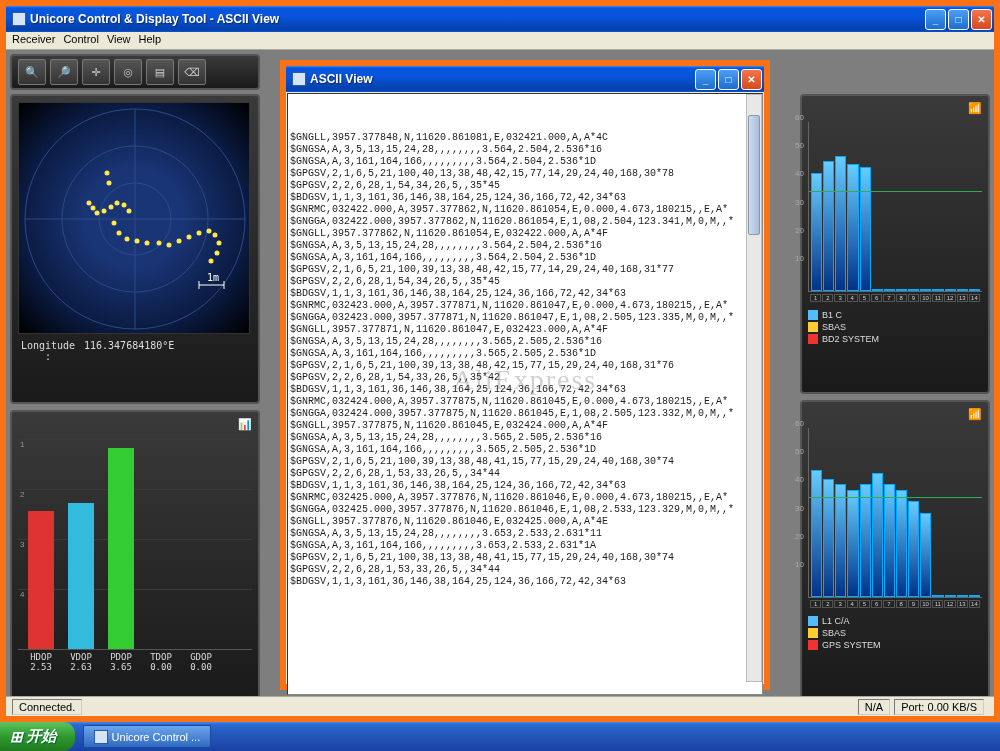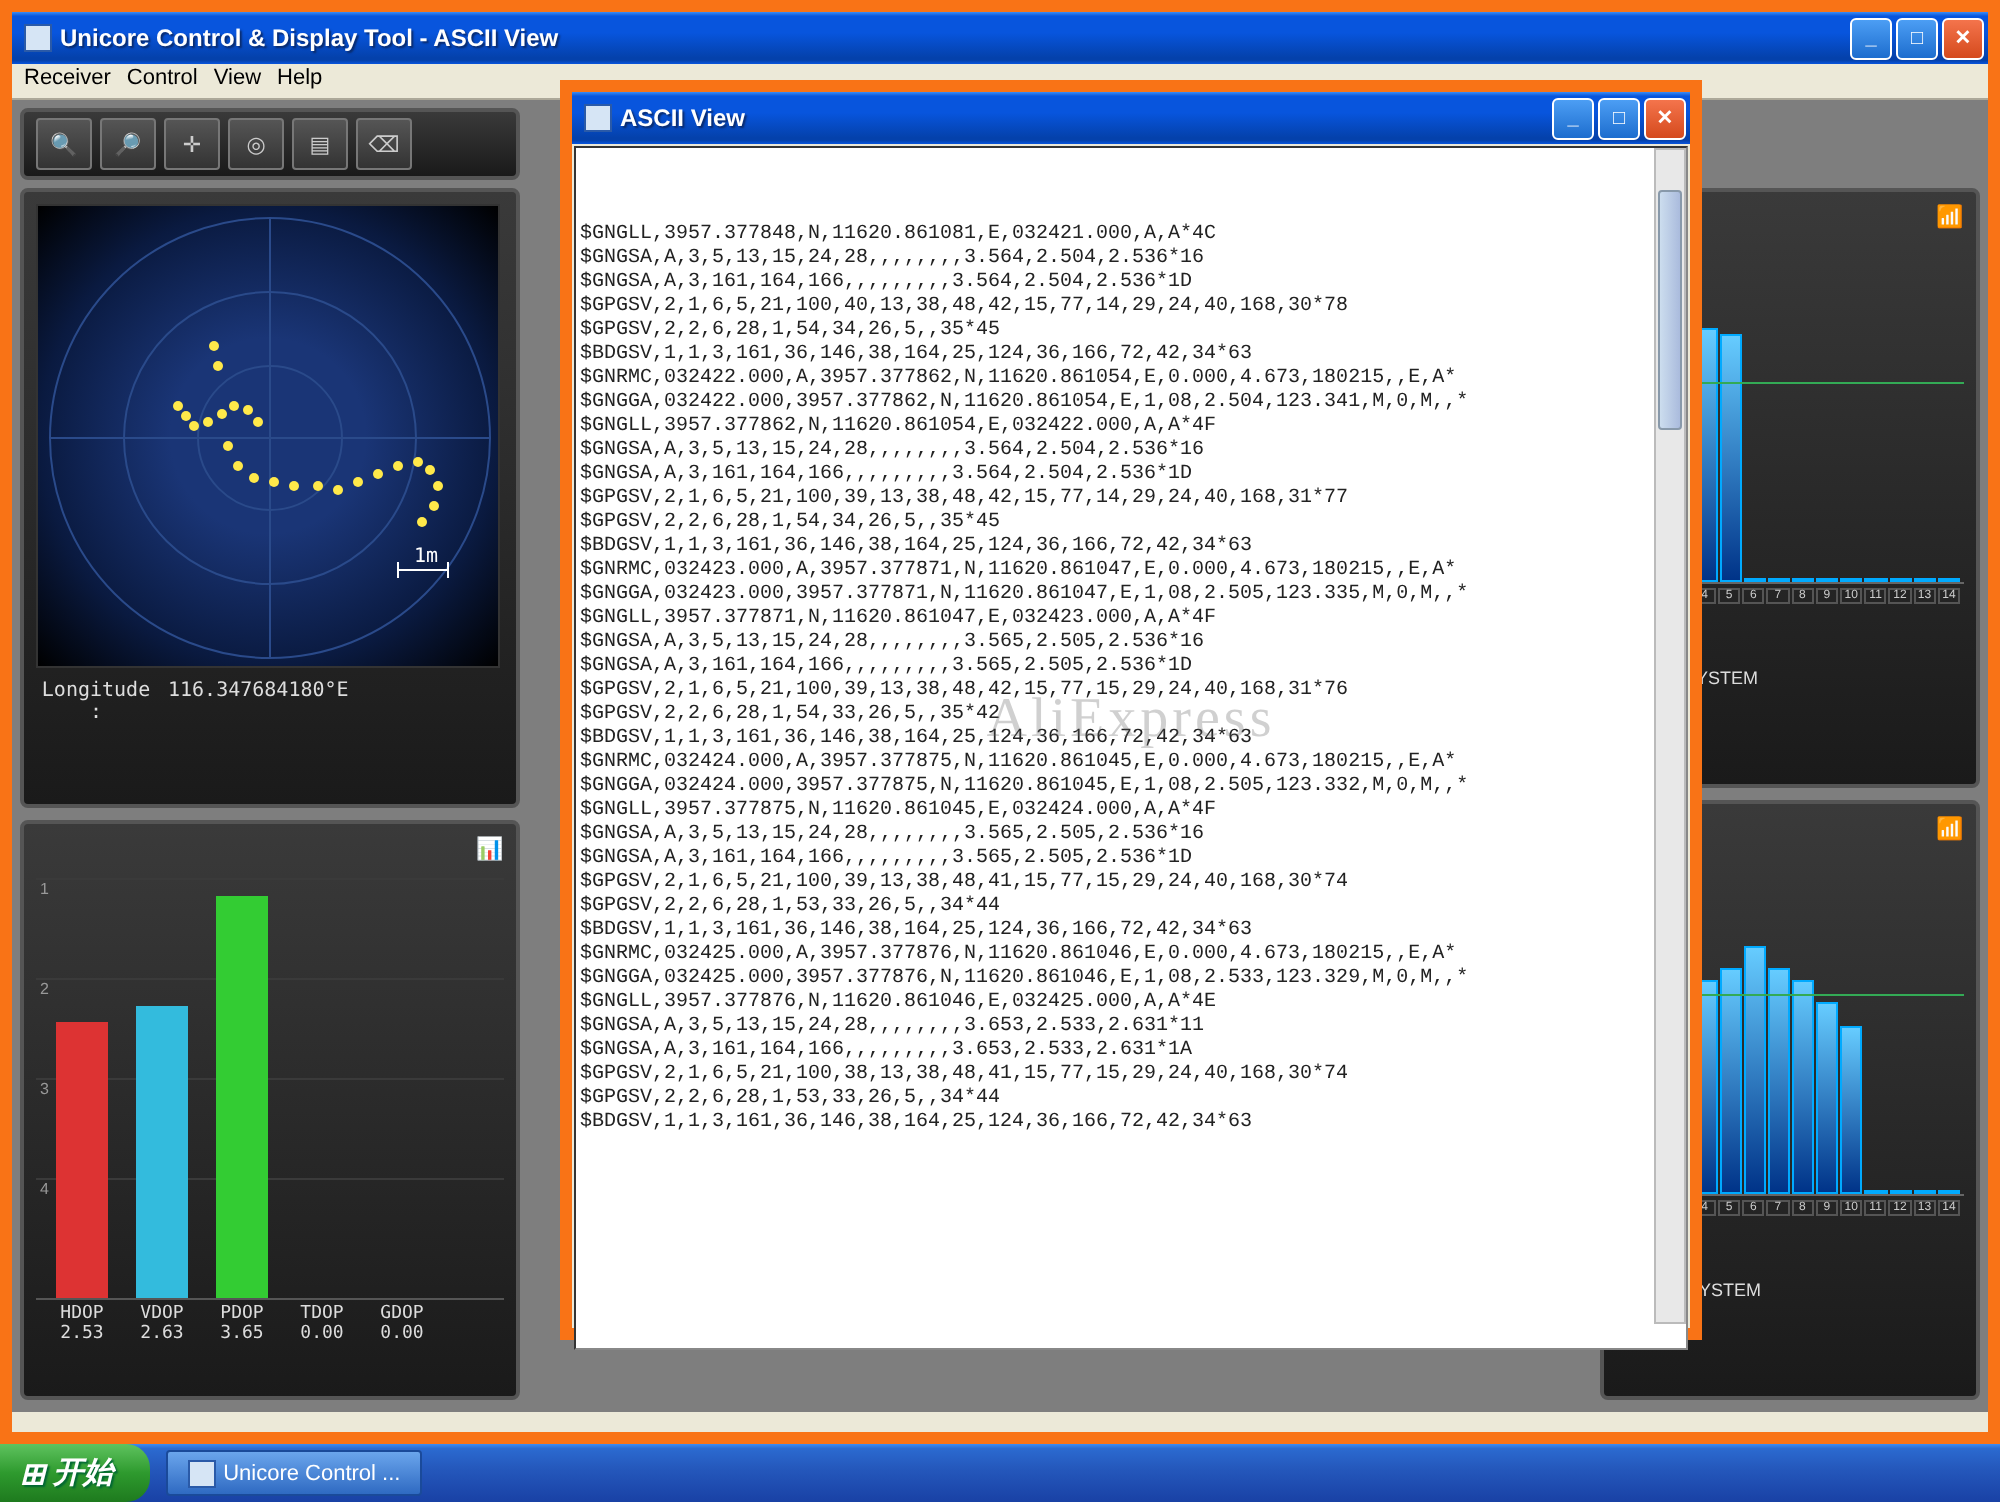--- a/index.html
+++ b/index.html
@@ -52,21 +52,21 @@
 .sig-chart .yt { position:absolute; left:-14px; font-size:8px; color:#aaa; }
 .sig-chart .hline { position:absolute; left:0; right:0; border-top:1px solid #33aa55; }
 .sig-bar { flex:1; max-width:12px; background: linear-gradient(to bottom, #6cf, #038); border:1px solid #0af; }
 .sig-prn { display:flex; gap:1px; padding:2px 2px 0 2px; }
 .sig-prn span { flex:1; max-width:12px; font-size:6px; color:#ccc; text-align:center; border:1px solid #555; }
 .legend { margin-top:8px; font-size:9px; color:#ddd; }
 .legend div { display:flex; align-items:center; gap:4px; margin-top:2px; }
 .legend .sw { width:10px; height:10px; }
 
 
-#ascii-window { top: 40px; left: 280px; width: 571px; height: 630px; }
+#ascii-window { top: 60px; left: 280px; width: 490px; height: 630px; }
 #ascii-body { background:#fff; height: 602px; overflow:hidden; border:1px inset #888; margin:1px; font-family: "Courier New", monospace; font-size: 10px; line-height: 12px; padding:2px 2px; white-space:pre; color:#222; position:relative;}
 #ascii-body .watermark { position:absolute; top:280px; left:0; right:0; text-align:center; font-family: Tahoma; font-size:28px; color:rgba(100,100,100,0.3); font-weight:300; letter-spacing:2px; pointer-events:none;}
 .vscroll { position:absolute; top:28px; right:2px; bottom:2px; width:16px; background:#e8e8e8; border:1px solid #bbb; }
 .vscroll .thumb { position:absolute; top:20px; left:1px; right:1px; height:120px; background:linear-gradient(to right,#cde,#abd); border:1px solid #89a; border-radius:2px;}
 
 
 #statusbar { position:absolute; bottom:0; left:0; right:0; height:20px; background:#ece9d8; border-top:1px solid #aca899; display:flex; align-items:center; font-size:11px; padding:0 6px; }
 #statusbar .cell { border:1px inset #ccc; padding:1px 6px; margin-right:4px; height:16px; display:flex; align-items:center;}
 #statusbar .spacer { flex:1; }
 
@@ -288,20 +288,26 @@
           </div>
           <div>
             <span class="sw" style="background:#e33"></span>
             <span>GPS SYSTEM</span>
           </div>
         </div>
     </div>
 
   </div>
 
+  <div id="statusbar">
+    <div class="cell">Connected.</div>
+    <div class="spacer"></div>
+    <div class="cell">N/A</div>
+    <div class="cell"><span>Port:</span>&nbsp;<span>0.00 KB/S</span></div>
+  </div>
 </div>
 
 <div id="ascii-window" class="xp-window">
   <div class="xp-titlebar">
     <span class="icon"></span>
     <span class="title">ASCII View</span>
     <div class="xp-btns">
       <div class="xp-btn min">_</div>
       <div class="xp-btn max">□</div>
       <div class="xp-btn close">✕</div>

